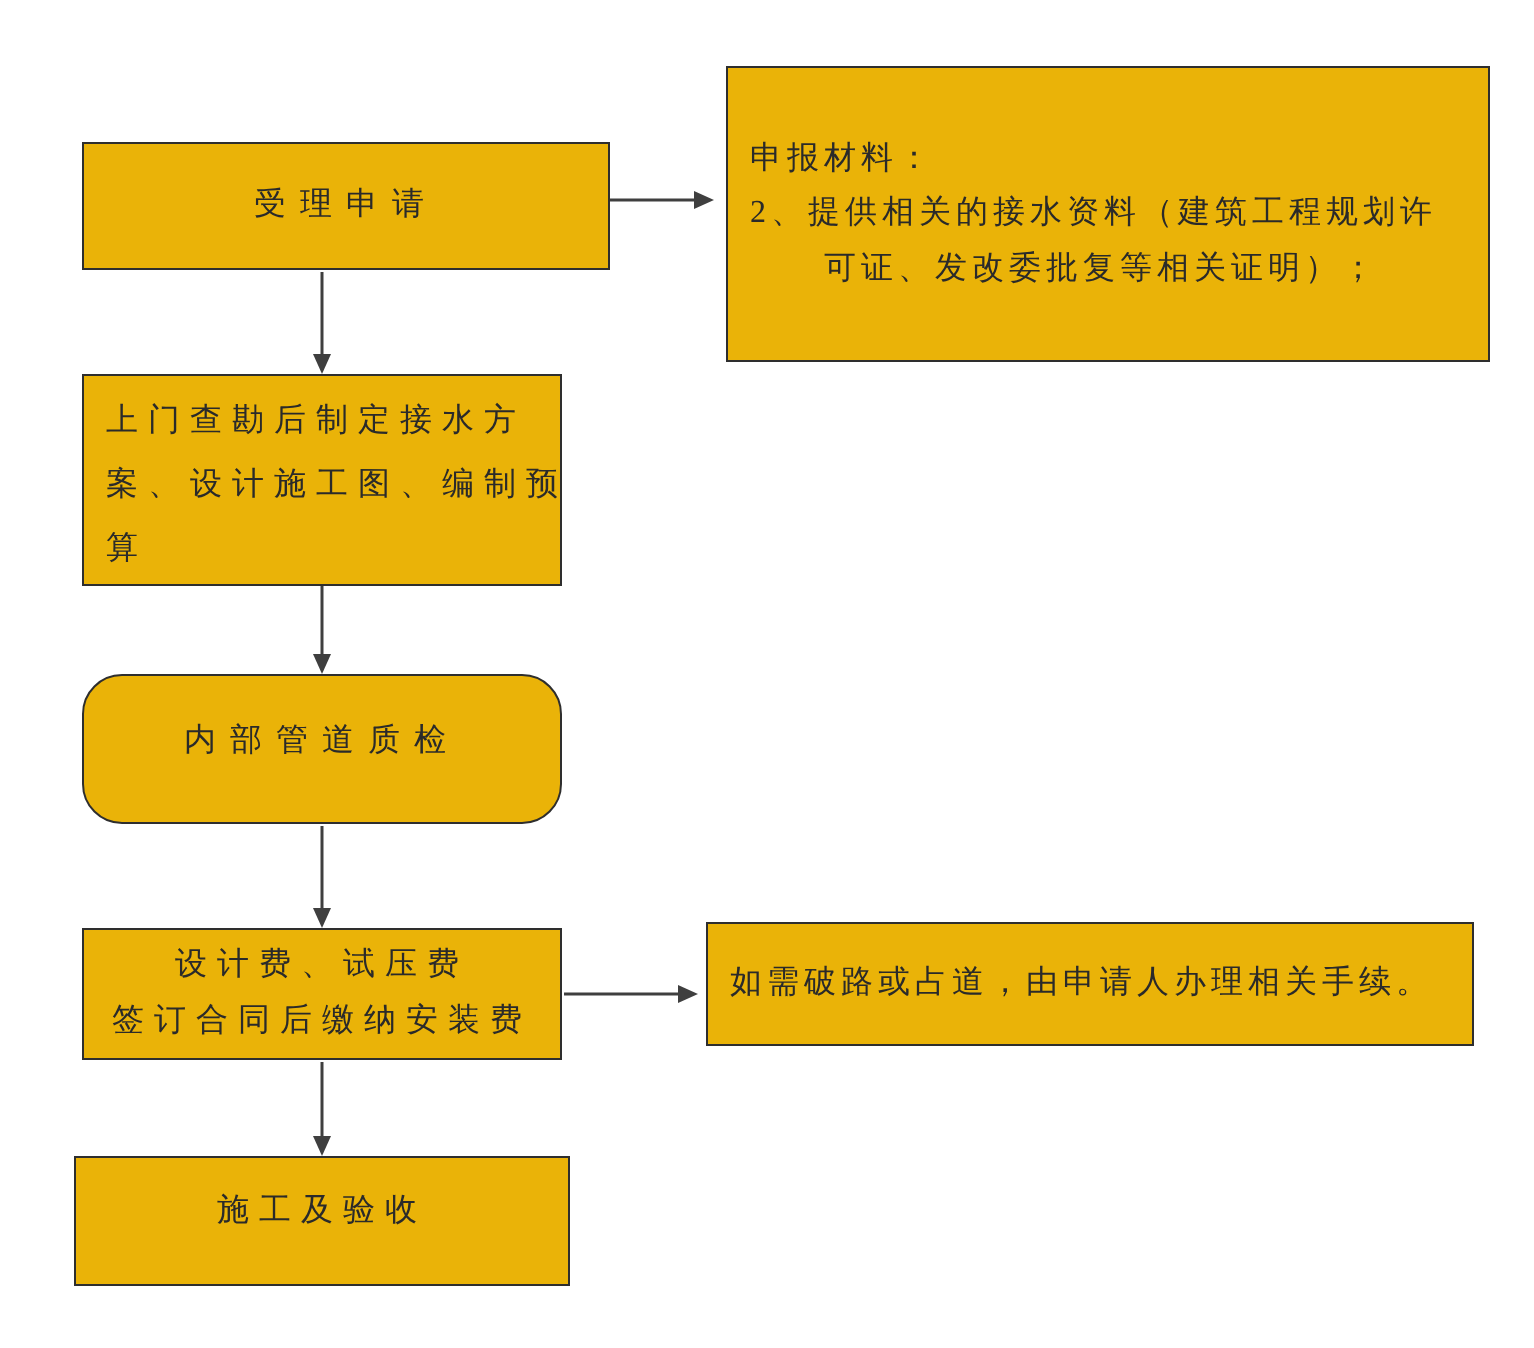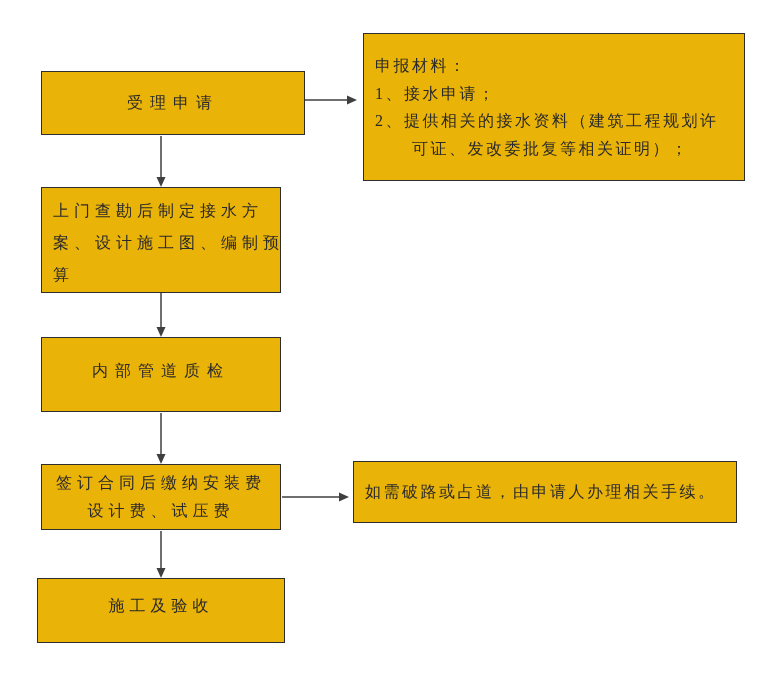--- a/index.html
+++ b/index.html
@@ -26,21 +26,21 @@
     font-family: Liberation Serif, serif;
   }
   .center-box {
     display: flex;
     align-items: center;
     justify-content: center;
     text-align: center;
   }
   
   #step1 { left: 41px; top: 71px;  width: 264px; height: 64px; letter-spacing: 7px; }
-  #step3 { left: 41px; top: 337px; width: 240px; height: 75px; letter-spacing: 7px; padding-bottom: 8px; }
+  #step3 { left: 41px; top: 337px; width: 240px; height: 75px; letter-spacing: 7px; padding-bottom: 8px; border-radius: 20px; }
   #step5 { left: 37px; top: 578px; width: 248px; height: 65px; letter-spacing: 5px; padding-bottom: 10px; }
   #step2 {
     left: 41px; top: 187px; width: 240px; height: 106px;
     padding: 7px 11px; letter-spacing: 5px; line-height: 32px;
   }
   #step4 {
     left: 41px; top: 464px; width: 240px; height: 66px;
     display: flex; flex-direction: column; align-items: center; justify-content: center;
     letter-spacing: 5px; line-height: 28px; text-align: center;
   }
@@ -106,31 +106,30 @@
     <div class="line">上门查勘后制定接水方</div>
     <div class="line">案、设计施工图、编制预</div>
     <div class="line">算</div>
   </div>
 
   <div class="box center-box" id="step3">
     <span>内部管道质检</span>
   </div>
 
   <div class="box" id="step4">
+    <div class="line">设计费、试压费</div>
     <div class="line">签订合同后缴纳安装费</div>
-    <div class="line">设计费、试压费</div>
   </div>
 
   <div class="box center-box" id="step5">
     <span>施工及验收</span>
   </div>
 
   <div class="box" id="materials">
     <div class="line">申报材料：</div>
-    <div class="line">1、接水申请；</div>
     <div class="line">2、提供相关的接水资料（建筑工程规划许</div>
     <div class="line indent">可证、发改委批复等相关证明）；</div>
   </div>
 
   <div class="box" id="roadnote">
     <span class="line">如需破路或占道，由申请人办理相关手续。</span>
   </div>
 
 </div>
 

